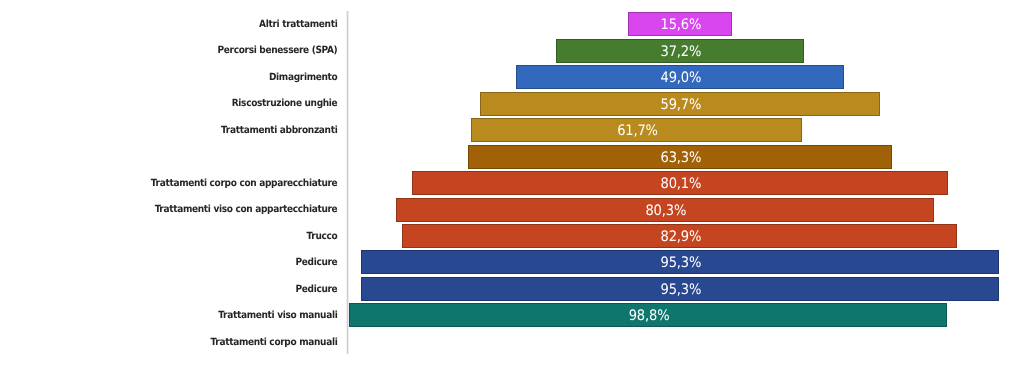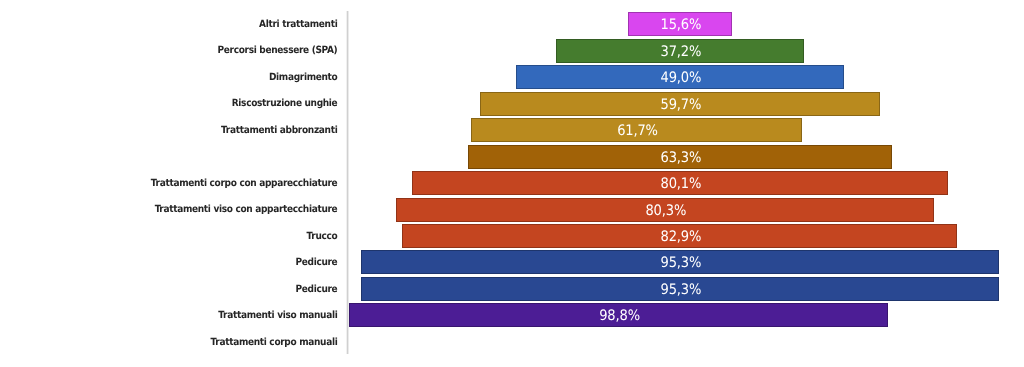--- a/index.html
+++ b/index.html
@@ -108,21 +108,21 @@
 
     <div class="row" style="top: 275.55px;">
       <div class="cat-label" style="color: rgb(38, 38, 38);">Pedicure</div>
       <div class="bar" style="left: 360.794px; width: 638.292px; background: rgb(41, 72, 146);">
         <div class="bar-value" style="color: rgb(255, 255, 255);">95,3%</div>
       </div>
     </div>
 
     <div class="row" style="top: 302.03px;">
       <div class="cat-label" style="color: rgb(38, 38, 38);">Trattamenti viso manuali</div>
-      <div class="bar" style="left: 349.051px; width: 539px; background: #4c1d95;">
+      <div class="bar" style="left: 349.051px; width: 598px; background: #0f766e;">
         <div class="bar-value" style="color: rgb(255, 255, 255);">98,8%</div>
       </div>
     </div>
 
     <div class="row" style="top: 328.51px;">
       <div class="cat-label" style="color: rgb(38, 38, 38);">Trattamenti corpo manuali</div>
     </div>
 
   </div>
 </div>

